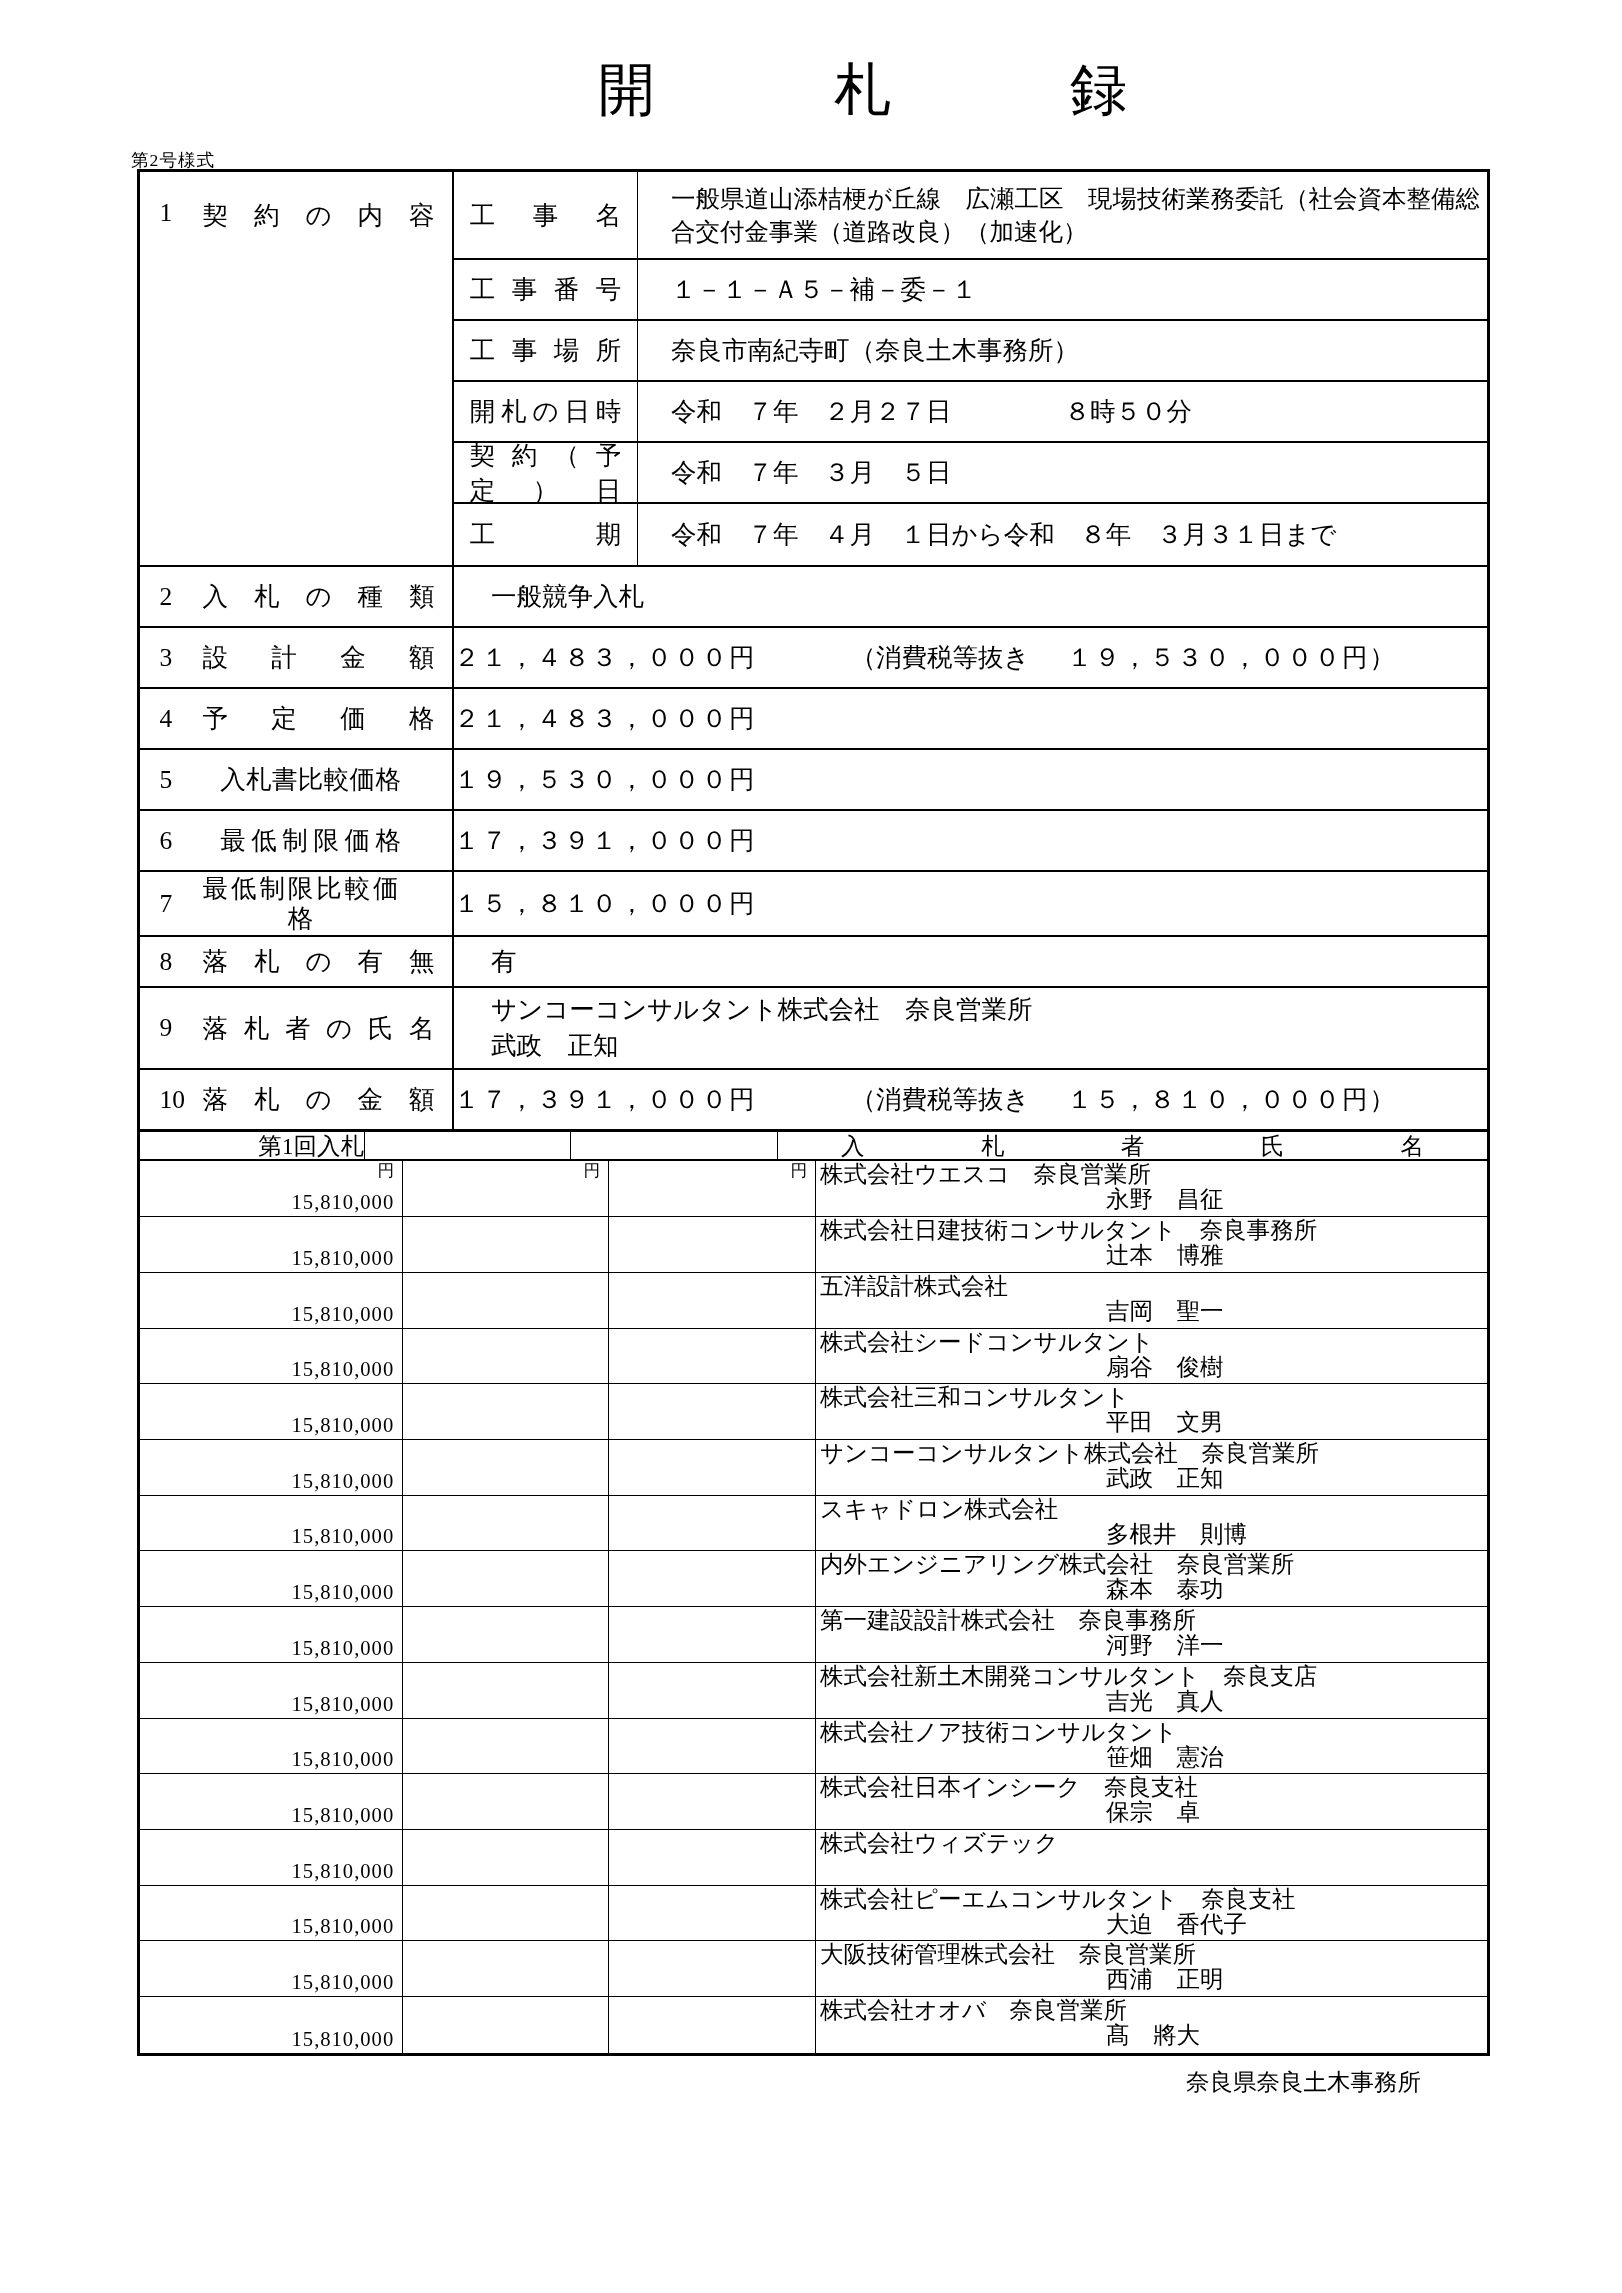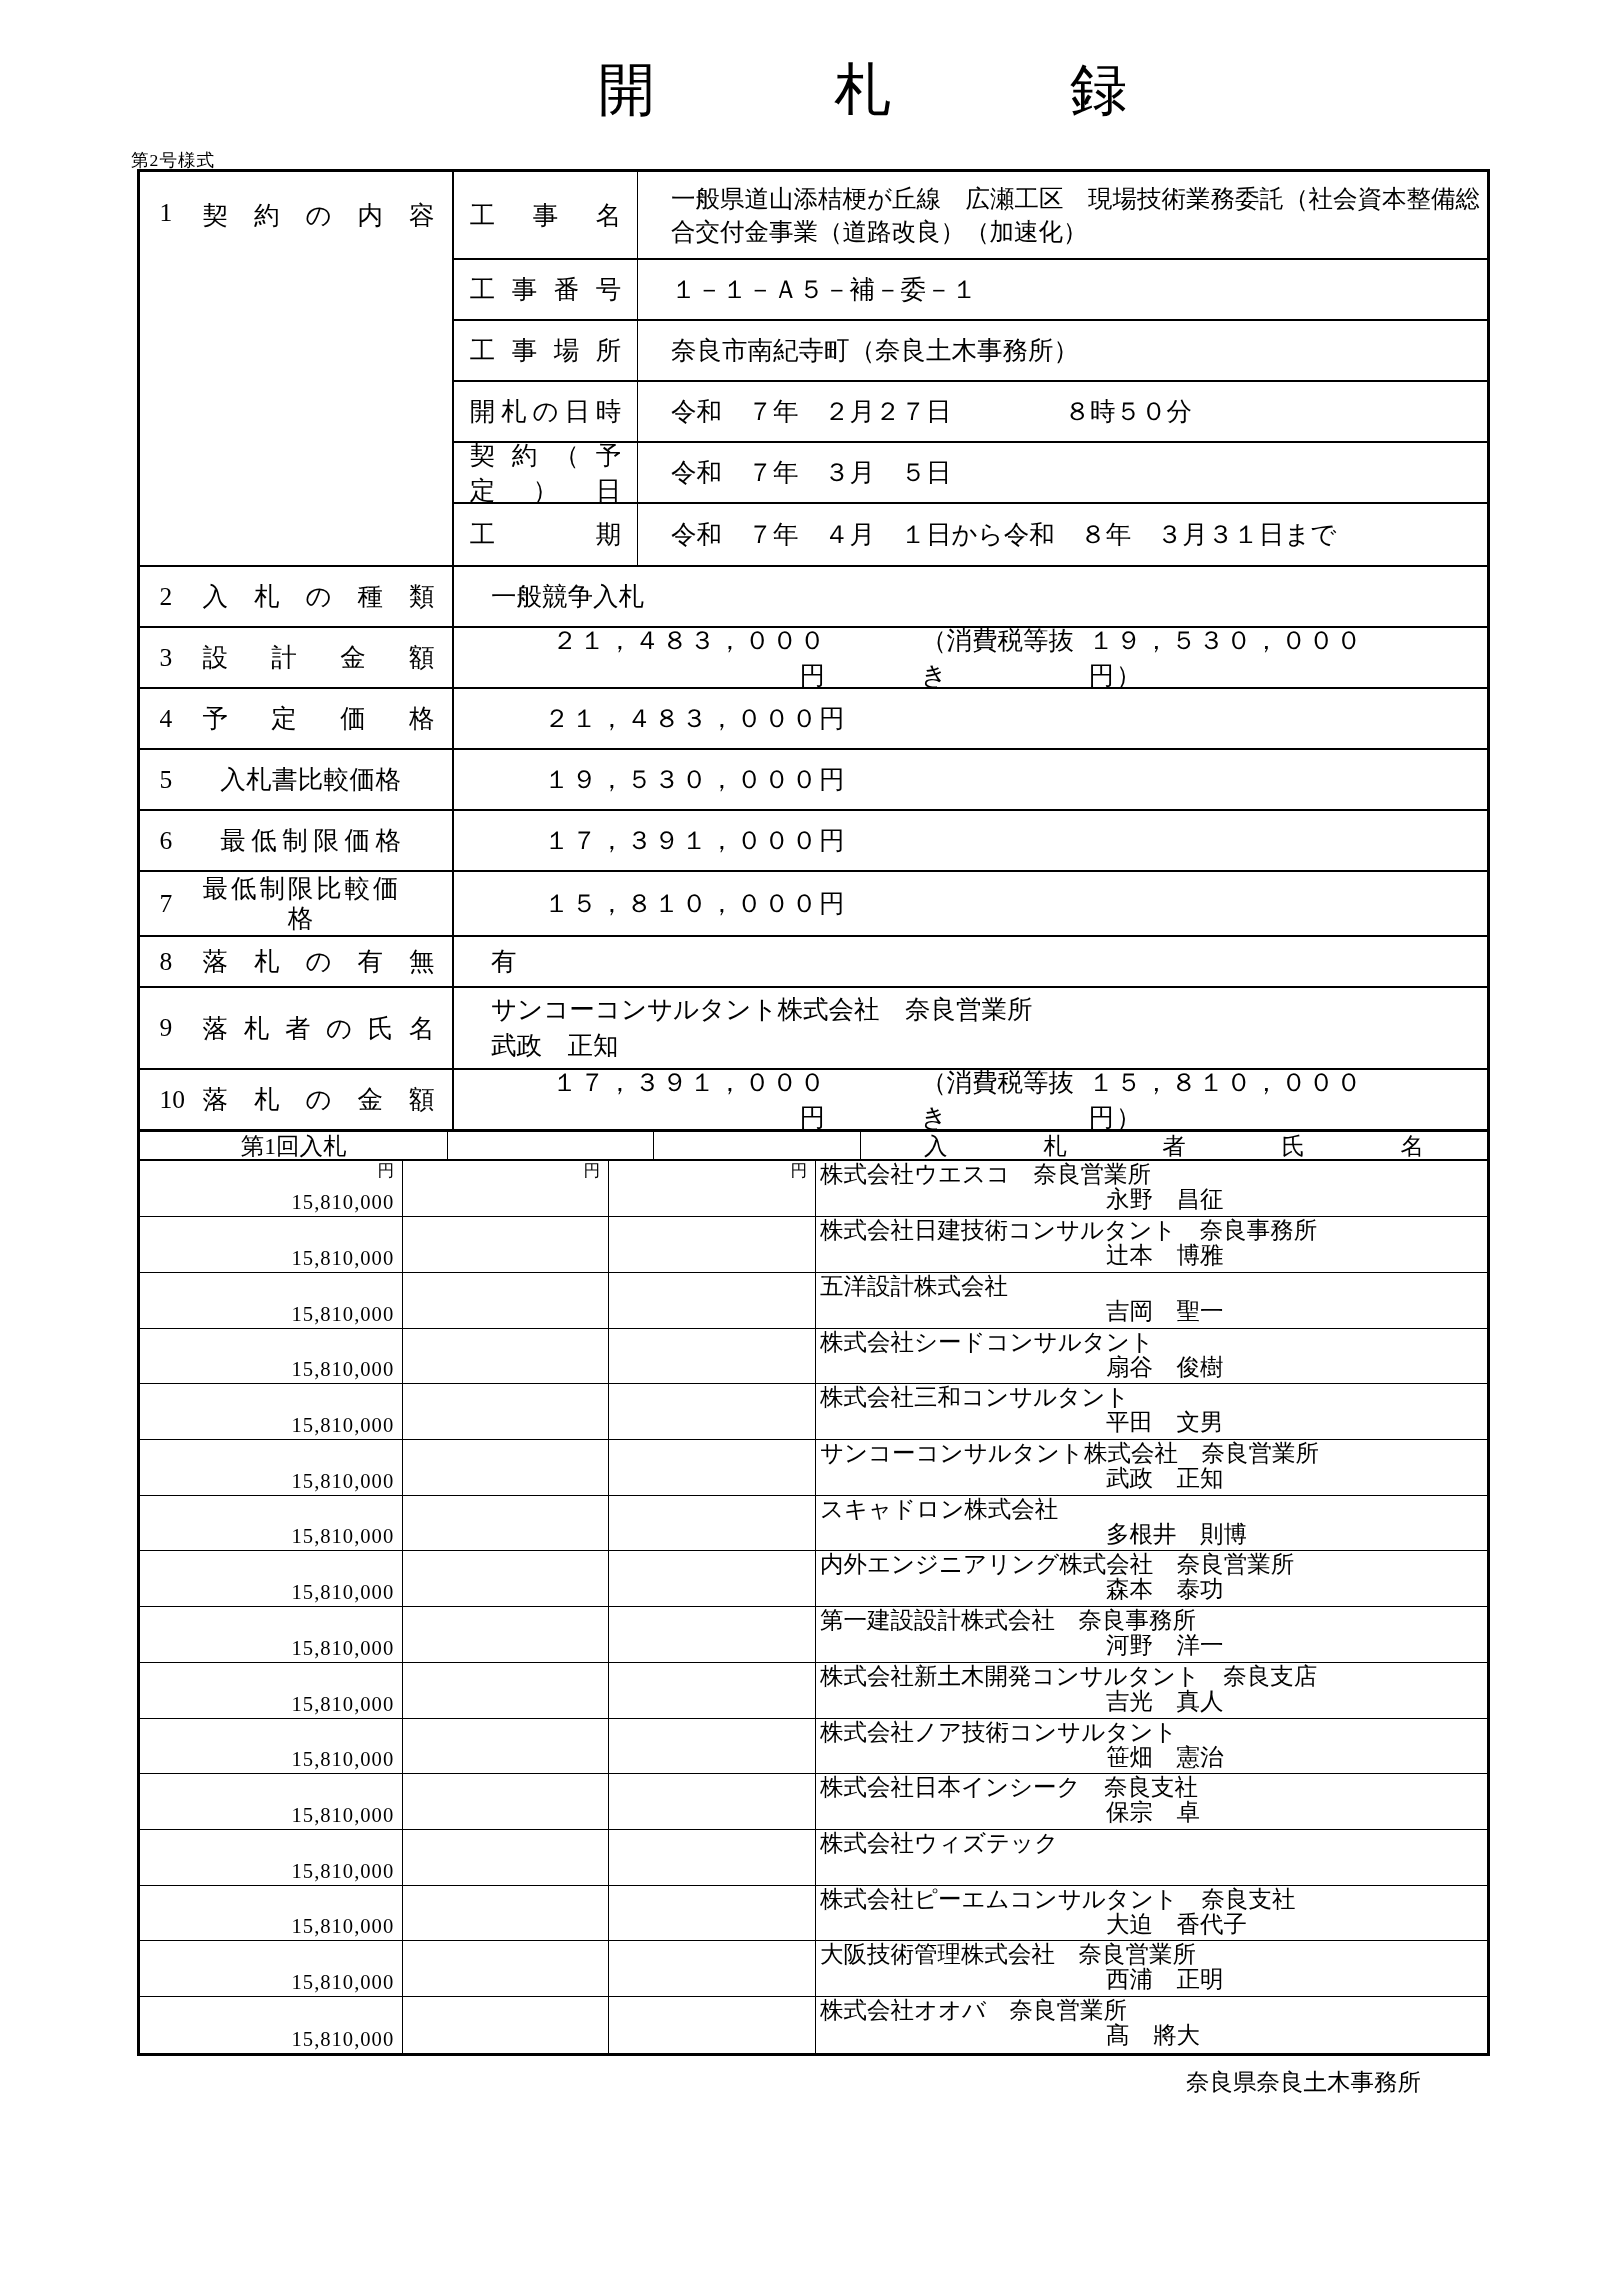--- a/index.html
+++ b/index.html
@@ -32,32 +32,32 @@
   .srow{display:flex;box-sizing:border-box;border-bottom:2px solid #000;}
   .srow:last-child{border-bottom:none;}
   .slab{width:184px;box-sizing:border-box;border-right:1px solid #000;display:flex;align-items:center;}
   .slab span{flex:1;margin:0 15.7px;font-size:25.5px;text-align:justify;text-align-last:justify;}
   .sval{flex:1;display:flex;align-items:center;padding-left:33px;font-size:25.5px;box-sizing:border-box;}
   .sval.two{flex-direction:column;align-items:flex-start;justify-content:center;font-size:24.5px;line-height:1.35;}
   .datewrap{display:flex;width:100%;}
   .datewrap .dtime{margin-left:113px;}
   
   .amtwrap{display:flex;width:100%;align-items:center;}
-  .amtwrap .amt{padding-left:90px;letter-spacing:2px;text-align:right;}
+  .amtwrap .amt{letter-spacing:2px;}
   .amtwrap .note{margin-left:94px;}
   .amtwrap .noteamt{margin-left:auto;padding-right:90px;letter-spacing:2px;}
   .v-two{display:flex;flex-direction:column;justify-content:center;align-items:flex-start;line-height:1.4;}
   
   .h90{height:88px;} .h62{height:61px;} .h66{height:65px;}
   .h52{height:51px;} .h84{height:82px;} .h60{height:59px;}
   
   .wraplbl .lbl{text-align:justify;text-align-last:center;margin-right:29px;line-height:1.15;}
   
   .bhead{display:flex;height:29px;box-sizing:border-box;border-bottom:2.9px solid #000;}
-  .bh1{width:308px;box-sizing:border-box;border-right:1px solid #000;display:flex;align-items:center;justify-content:center;font-size:23.5px;}
+  .bh1{width:225px;box-sizing:border-box;border-right:1px solid #000;display:flex;align-items:center;justify-content:flex-end;font-size:23.5px;}
   .bh2{width:206px;box-sizing:border-box;border-right:1px solid #000;}
   .bh3{width:207px;box-sizing:border-box;border-right:1px solid #000;}
   .bh4{flex:1;display:flex;align-items:center;justify-content:space-between;padding:0 63px;font-size:23.5px;}
   .brow{display:flex;height:56px;box-sizing:border-box;border-bottom:1px solid #000;}
   .brow.thick-top{border-top:1px solid #000;margin-top:-1px;}
   .brow:last-child{border-bottom:none;}
   .bc{box-sizing:border-box;display:flex;flex-direction:column;justify-content:space-between;align-items:flex-end;padding:2px 7.8px 3.9px 2px;}
   .bc1{width:263px;border-right:1px solid #000;}
   .bc2{width:206px;border-right:1px solid #000;}
   .bc3{width:207px;border-right:1px solid #000;}

